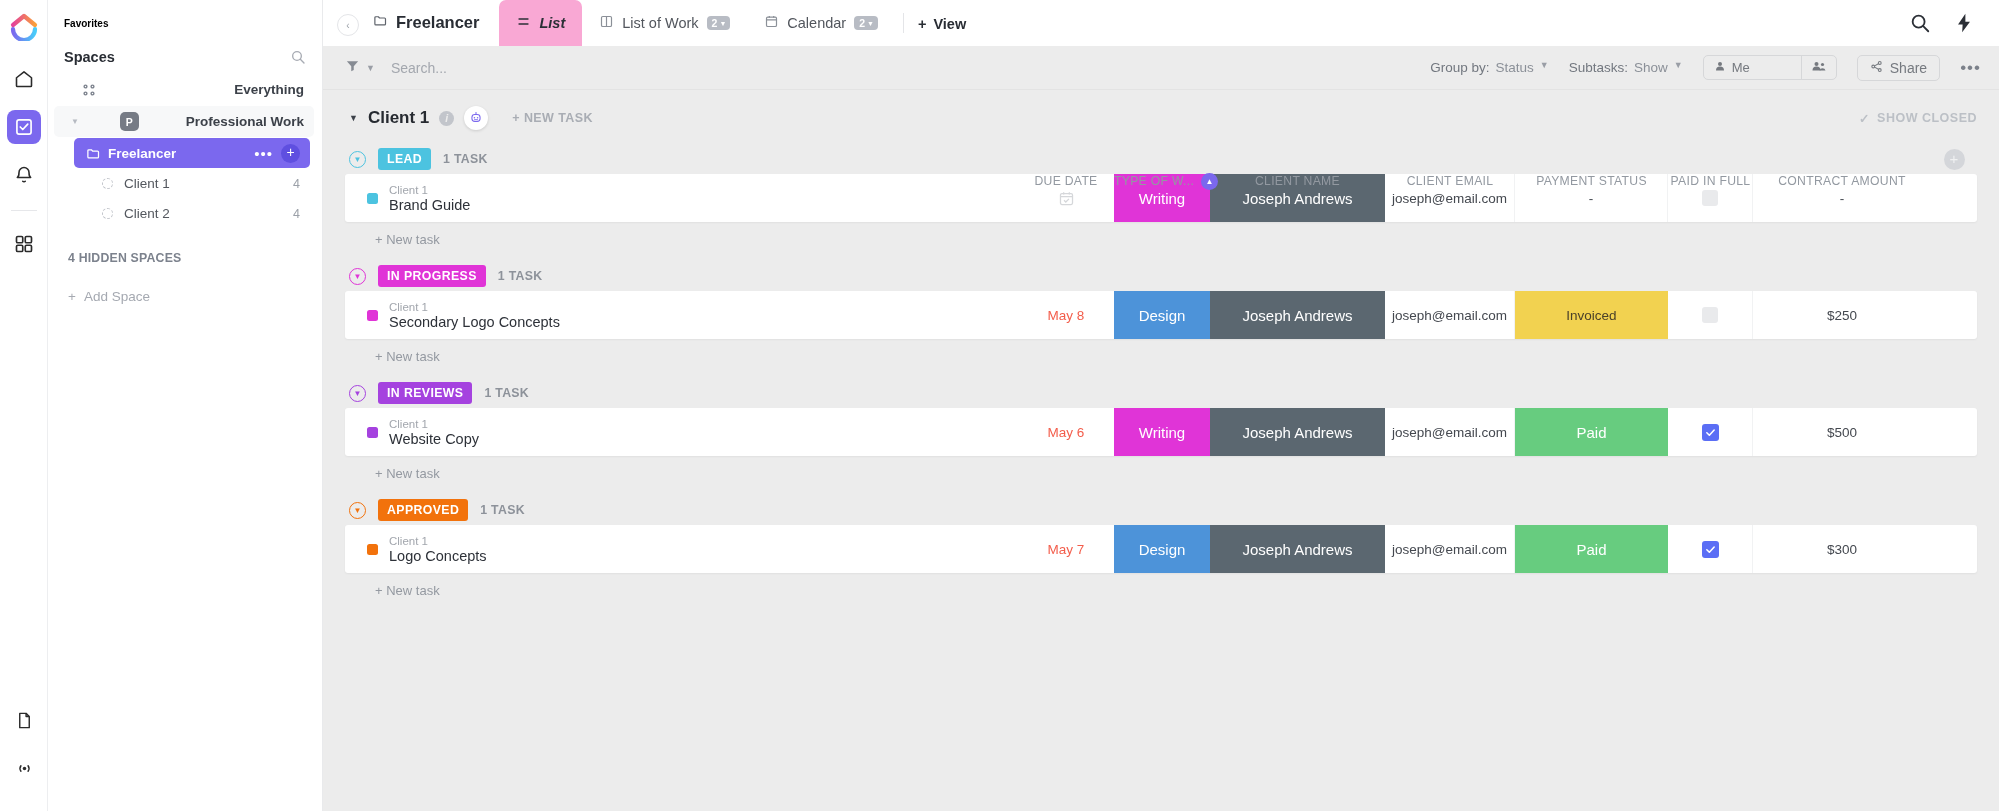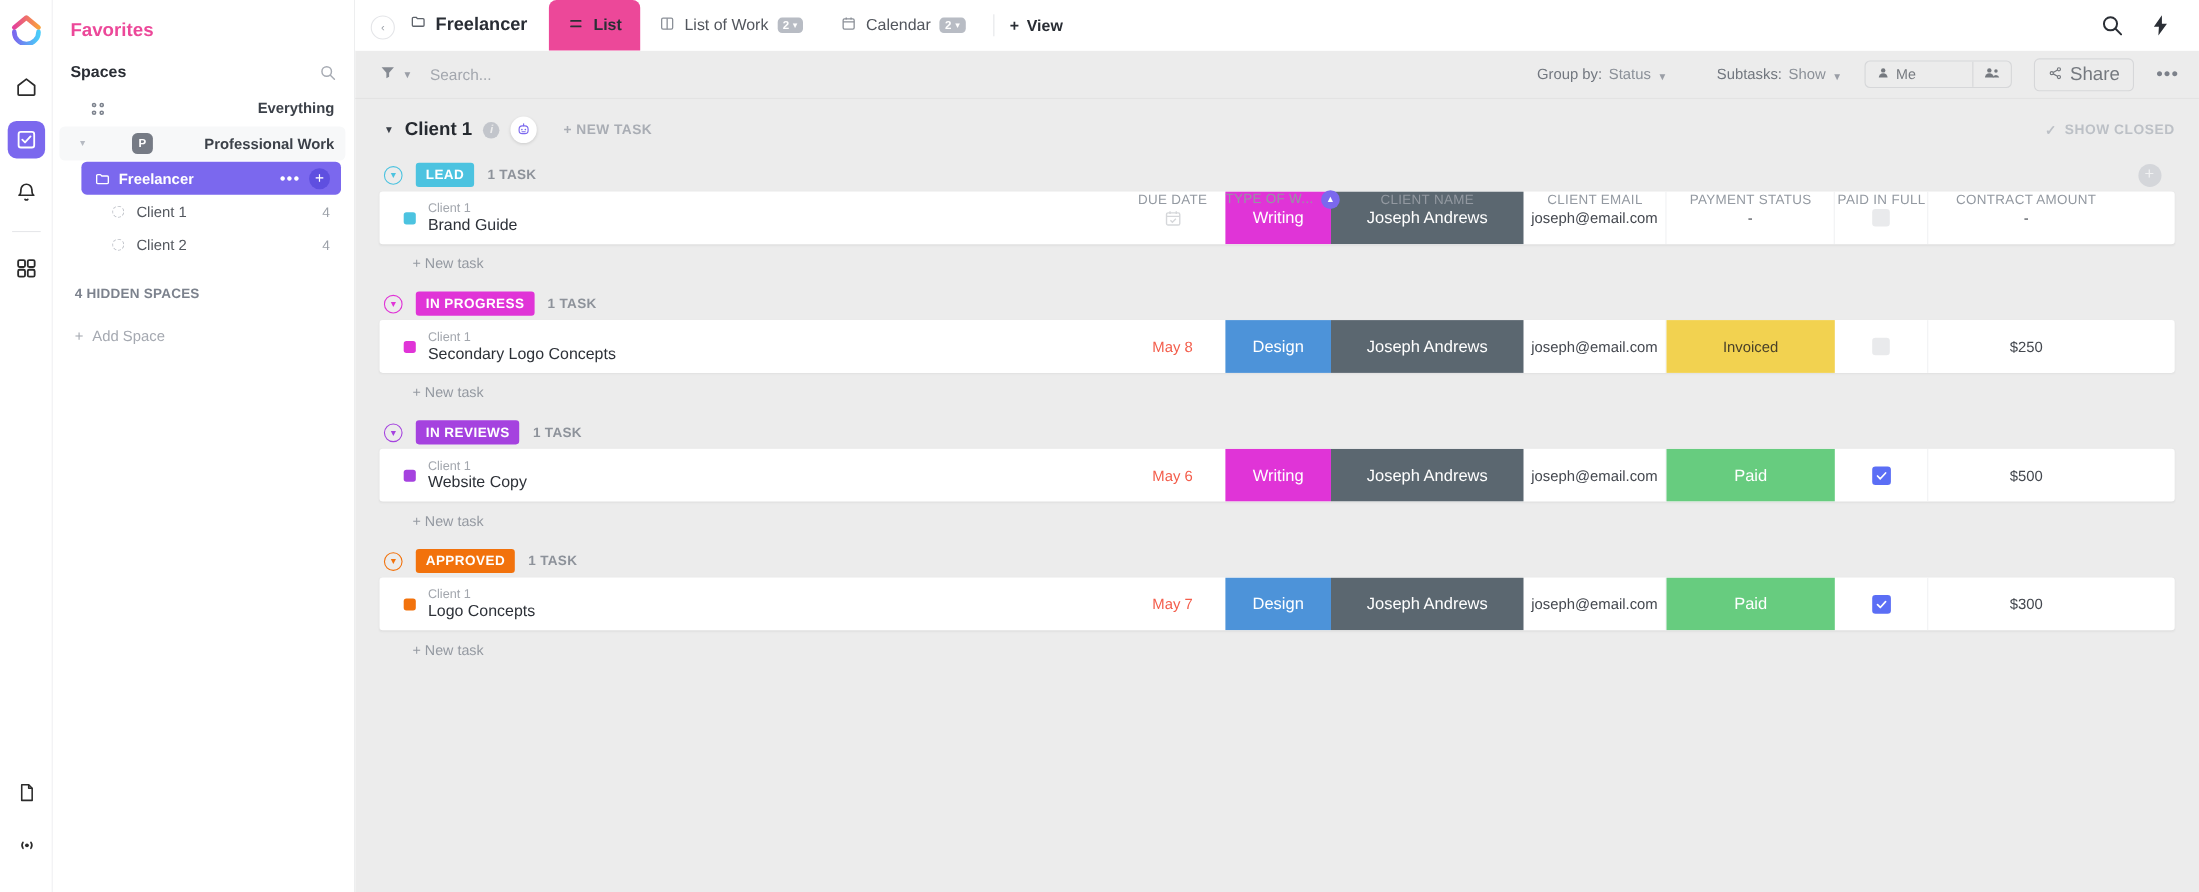--- a/index.html
+++ b/index.html
@@ -32,21 +32,21 @@
   .rail-bottom { position: absolute; bottom: 12px; left: 0; width: 48px;
      display:flex; flex-direction:column; align-items:center; }
 
   
   .sidebar {
     width: 275px; min-width: 275px; height: 811px;
     background: #ffffff; border-right: 1px solid #e9eaec;
     padding-top: 6px; position: relative;
   }
   .side-head {
-    font-size: 17px; font-weight: 700; color: #ec4899;
+    font-size: 10px; font-weight: 700; color: #000000;
     padding: 12px 16px 12px 16px;
   }
   .side-sub {
     display: flex; align-items: center; justify-content: space-between;
     padding: 8px 16px 8px 16px;
   }
   .side-sub-title { font-size: 14.5px; font-weight: 700; color: #292d34; }
   .side-search-icon { color: #a7abb3; cursor: pointer; display:flex; }
   .tree-row {
     display: flex; align-items: center; height: 31px;
@@ -110,21 +110,21 @@
   .crumb {
     display: flex; align-items: center; gap: 8px;
     font-size: 16.5px; font-weight: 700; color: #292d34;
     padding: 0 20px 14px 0; cursor: pointer;
   }
   .tab {
     display: flex; align-items: center; gap: 8px;
     height: 46px; padding: 0 17px; font-size: 14.5px; color: #52565d;
     cursor: pointer; border-radius: 7px 7px 0 0;
   }
-  .tab.active { background: #ec4899; font-weight: 600; color: #2b2f36; }
+  .tab.active { background: #f9a8d4; font-weight: 600; color: #2b2f36; font-style: italic; }
   .tab .badge {
     background: #b8bcc4; color: #ffffff; font-size: 10.5px; font-weight: 700;
     border-radius: 4px; padding: 1px 4px 1px 5px; display:flex; align-items:center; gap:2px;
   }
   .tab-sep { width: 1px; height: 20px; background: #e4e5e8; margin: 0 4px 13px 8px; }
   .addview {
     display: flex; align-items: center; gap: 7px; font-size: 14.5px;
     font-weight: 700; color: #292d34; padding: 0 14px 14px 10px; cursor: pointer;
   }
   .top-right {
@@ -135,32 +135,32 @@
 
   
   .toolbar {
     height: 44px; min-height: 44px; background: #ececec;
     display: flex; align-items: center; padding: 0 18px 0 22px;
     border-bottom: 1px solid #e3e3e3;
   }
   .filter-grp { display: flex; align-items: center; gap: 6px; color: #868b93; cursor: pointer; }
   .search-ph { font-size: 14px; color: #a3a7ae; margin-left: 16px; cursor: text; }
   .tb-right { margin-left: auto; display: flex; align-items: center; gap: 20px; }
-  .tb-item { font-size: 13.5px; color: #72777f; display: flex; align-items: flex-end; gap: 6px; cursor: pointer; margin-left: 25px; }
+  .tb-item { font-size: 13.5px; color: #72777f; display: flex; align-items: flex-start; gap: 6px; cursor: pointer; }
   .tb-item b { font-weight: 400; color: #8b9098; }
   .caret-s { font-size: 9px; color: #9a9ea6; }
   .btn-group { display: flex; border: 1px solid #d6d7d9; border-radius: 5px; overflow: hidden; background:#fff0;gap:41px;}
   .btn-seg {
     display: flex; align-items: center; gap: 6px; padding: 4px 10px;
     font-size: 13px; color: #75797f; cursor: pointer;
   }
   .btn-seg + .btn-seg { border-left: 1px solid #d6d7d9; }
   .btn-share {
     display: flex; align-items: center; gap: 7px; padding: 4px 12px;
-    font-size: 17px; color: #75797f; border: 1px solid #d6d7d9;
+    font-size: 14px; color: #75797f; border: 1px solid #d6d7d9;
     border-radius: 5px; cursor: pointer;
   }
   .tb-dots { font-size: 17px; color: #7c818a; letter-spacing: 1px; cursor: pointer; line-height:1; }
 
   
   .content { flex: 1; background: #ececec; overflow: hidden; position: relative; padding: 0 22px 0 22px;}
 
   .grp-title-row {
     display: flex; align-items: center; gap: 10px; padding: 16px 0 14px 4px;
   }

